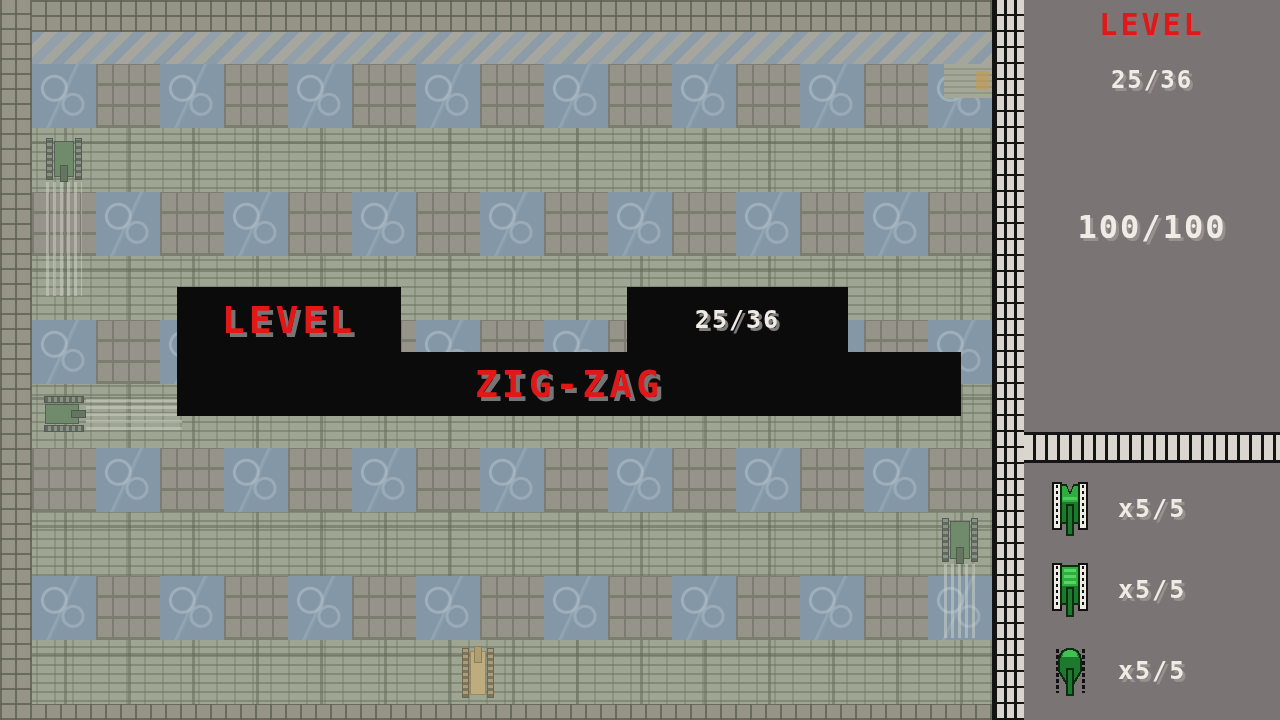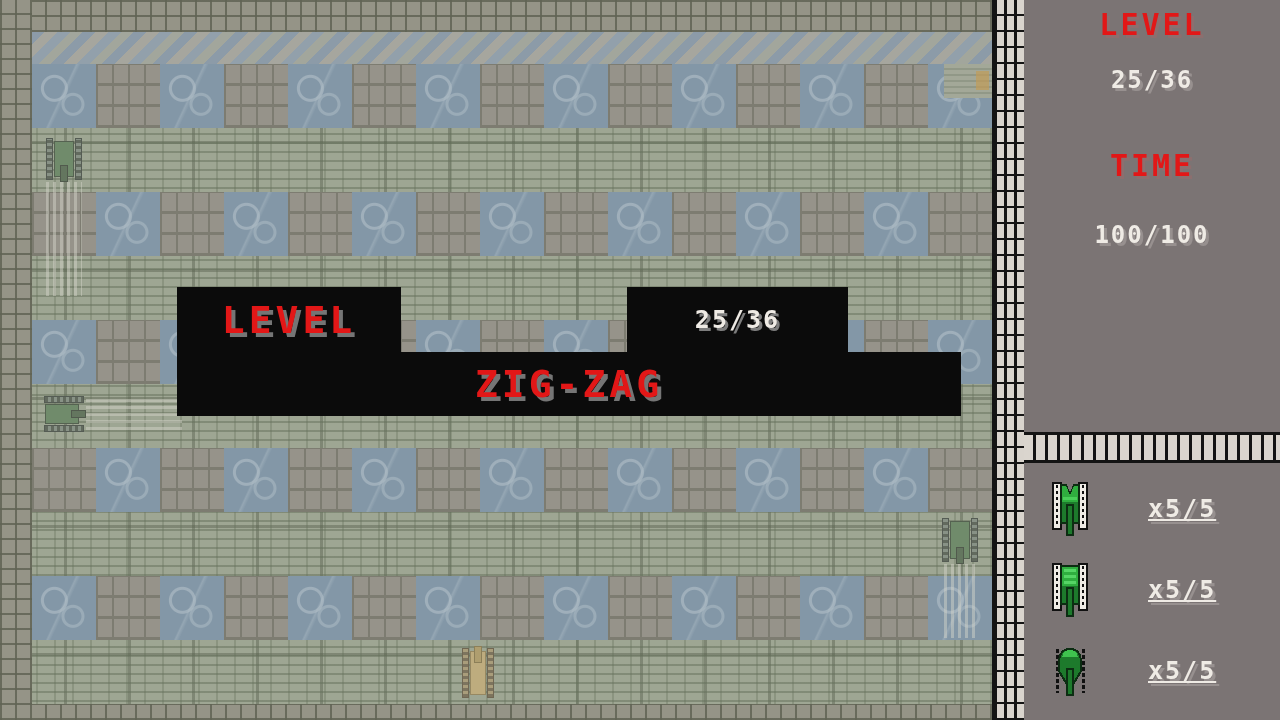--- a/index.html
+++ b/index.html
@@ -86,29 +86,29 @@
   .wallcol{position:absolute;left:992px;top:0;width:32px;height:720px;
     background-color:#d9d4cd;border-left:2px solid #141414;
     background-image:
       repeating-linear-gradient(0deg, #141414 0 2px, transparent 2px 16px),
       repeating-linear-gradient(90deg, #141414 0 3px, transparent 3px 10px);}
   .sidebar{position:absolute;left:1024px;top:0;width:256px;height:720px;background:#7b7474;}
   .hud{position:absolute;left:0;right:0;text-align:center;}
   .hud.t1{top:10px;font-size:30px;letter-spacing:3px;}
   .hud.t2{top:68px;font-size:24px;letter-spacing:2px;}
   .hud.t3{top:151px;font-size:30px;letter-spacing:3px;}
-  .hud.t4{top:223px;font-size:24px;letter-spacing:2px;}
+  .hud.t4{top:211px;font-size:32px;letter-spacing:2px;}
   .hudband{position:absolute;left:0;right:0;top:432px;height:31px;background-color:#141414;
     background-image:
       linear-gradient(#141414 0 3px, rgba(0,0,0,0) 3px 28px, #141414 28px),
       repeating-linear-gradient(90deg, #dad5ce 0 9px, #141414 9px 12px);}
   .trow{position:absolute;left:26px;height:58px;display:flex;align-items:center;}
   .trow.r1{top:479px;}.trow.r2{top:560px;}.trow.r3{top:641px;}
   .ticon{width:40px;height:58px;}
-  .tcount{font-size:25px;letter-spacing:2px;margin-left:58px;text-decoration:underline;}
+  .tcount{font-size:25px;letter-spacing:2px;margin-left:28px;}
 </style>
 </head>
 <body>
 
 <div class="screen">
 
   <div class="field">
     <div class="border-top brickA"></div>
     <div class="border-left brickA"></div>
     <div class="diag"></div>
@@ -233,21 +233,20 @@
     <div class="banner wide">
       <span class="px red big">ZIG-ZAG</span>
     </div>
   </div>
 
   <div class="wallcol"></div>
 
   <div class="sidebar">
     <div class="hud t1 px red">LEVEL</div>
     <div class="hud t2 px white">25/36</div>
-    <div class="hud t3 px red">TIME</div>
     <div class="hud t4 px white">100/100</div>
     <div class="hudband"></div>
 
     <div class="trow r1">
       <svg class="ticon" viewBox="0 0 40 58" shape-rendering="crispEdges">
         <rect x="3" y="4" width="8" height="46" fill="#efece6" stroke="#111" stroke-width="2"></rect>
         <line x1="7" y1="6" x2="7" y2="48" stroke="#111" stroke-width="2" stroke-dasharray="3 3"></line>
         <rect x="29" y="4" width="8" height="46" fill="#efece6" stroke="#111" stroke-width="2"></rect>
         <line x1="33" y1="6" x2="33" y2="48" stroke="#111" stroke-width="2" stroke-dasharray="3 3"></line>
         <polygon points="11,6 16,6 20,16 24,6 29,6 29,44 11,44" fill="#1d7a2c" stroke="#0c2d12" stroke-width="2"></polygon>

